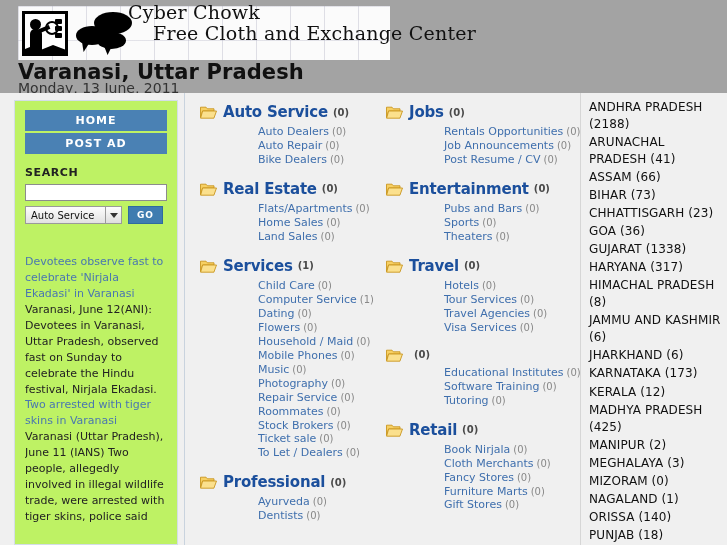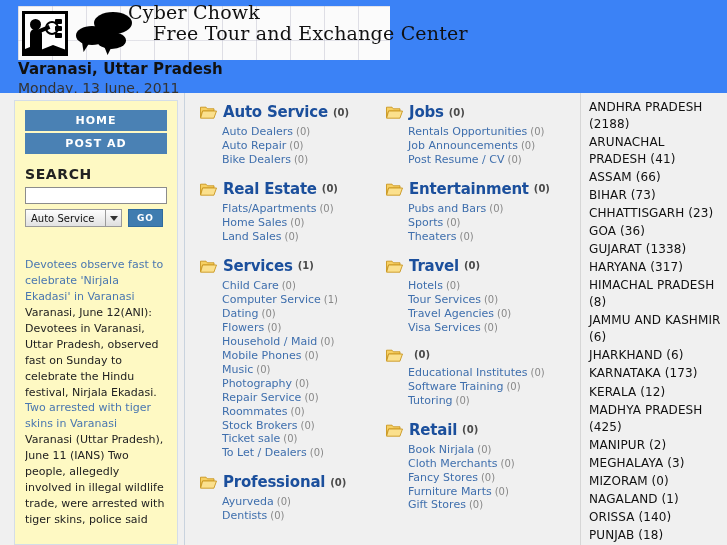--- a/index.html
+++ b/index.html
@@ -15,21 +15,21 @@
     font-family: "DejaVu Sans", "Liberation Sans", sans-serif;
     font-size: 11px;
     color: #222;
     position: relative;
   }
 
   
   #header {
     position: relative;
     height: 93px;
-    background: #3b82f6;
+    background: #a3a3a3;
     padding: 0;
   }
   .logo-band {
     position: absolute;
     left: 18px;
     top: 6px;
     width: 372px;
     height: 54px;
     background-color: #fbfbfb;
     background-image:
@@ -140,21 +140,21 @@
     color: #111;
     line-height: 1.12;
   }
   .brand-l1 { font-size: 19px; letter-spacing: .2px; }
   .brand-l2 { font-size: 19px; margin-left: 25px; letter-spacing: .2px; }
 
   .loc-title {
     position: absolute;
     left: 18px;
     top: 60px;
-    font-size: 15px;
+    font-size: 21px;
     font-weight: bold;
     color: #111;
     letter-spacing: .1px;
   }
   .loc-date {
     position: absolute;
     left: 18px;
     top: 80px;
     font-size: 14px;
     color: #333;
@@ -176,21 +176,21 @@
   #sidebar {
     width: 185px;
     box-sizing: border-box;
     background: #f0f0f0;
     border-right: 1px solid #c9d3de;
     padding: 0;
     position: relative;
   }
   .side-inner {
     margin: 7px 6px 0 14px;
-    background: #fef9c3;
+    background: #bef264;
     border: 1px solid #d4dde8;
     min-height: 445px;
     padding: 9px 10px 6px 10px;
     box-sizing: border-box;
   }
   .navbtn {
     display: block;
     width: 100%;
     box-sizing: border-box;
     background: #4a81b4;
@@ -200,21 +200,21 @@
     font-size: 11px;
     font-weight: bold;
     letter-spacing: 1px;
     text-align: center;
     padding: 4px 0 4px 0;
     margin-bottom: 2px;
     cursor: pointer;
   }
   .search-label {
     margin-top: 12px;
-    font-size: 14px;
+    font-size: 11px;
     font-weight: bold;
     letter-spacing: .6px;
     color: #222;
   }
   .search-box {
     display: block;
     width: 100%;
     box-sizing: border-box;
     height: 17px;
     margin-top: 5px;
@@ -329,21 +329,21 @@
   .cat-count {
     color: #4a4a4a;
     font-size: 10px;
     font-weight: bold;
     margin-left: 5px;
   }
   .sub {
     margin-left: 22px;
     line-height: 1.27;
   }
-  .sub-row { white-space: nowrap; }
+  .sub-row { white-space: nowrap; margin-left: 36px; }
   .sub-name {
     color: #3f6fad;
     font-size: 11px;
     cursor: pointer;
   }
   .sub-count {
     color: #888;
     font-size: 10px;
     margin-left: 3px;
   }
@@ -390,21 +390,21 @@
       <div class="bub-tail t1"></div>
       <div class="bub b2"></div>
       <div class="bub-tail t2"></div>
       <div class="bub b3"></div>
       <div class="bub-tail t3"></div>
     </div>
   </div>
 
   <div class="brand">
     <div class="brand-l1">Cyber Chowk</div>
-    <div class="brand-l2">Free Tour and Exchange Center</div>
+    <div class="brand-l2">Free Cloth and Exchange Center</div>
   </div>
 
   <div class="loc-title">Varanasi, Uttar Pradesh</div>
   <div class="loc-date">Monday, 13 June, 2011</div>
 </div>
 
 <div id="columns">
 
   <div id="sidebar">
     <div class="side-inner">

